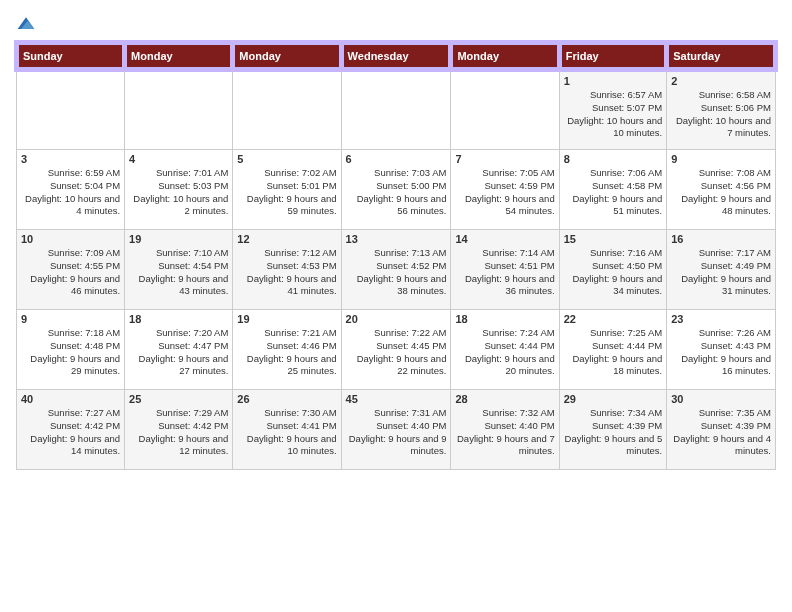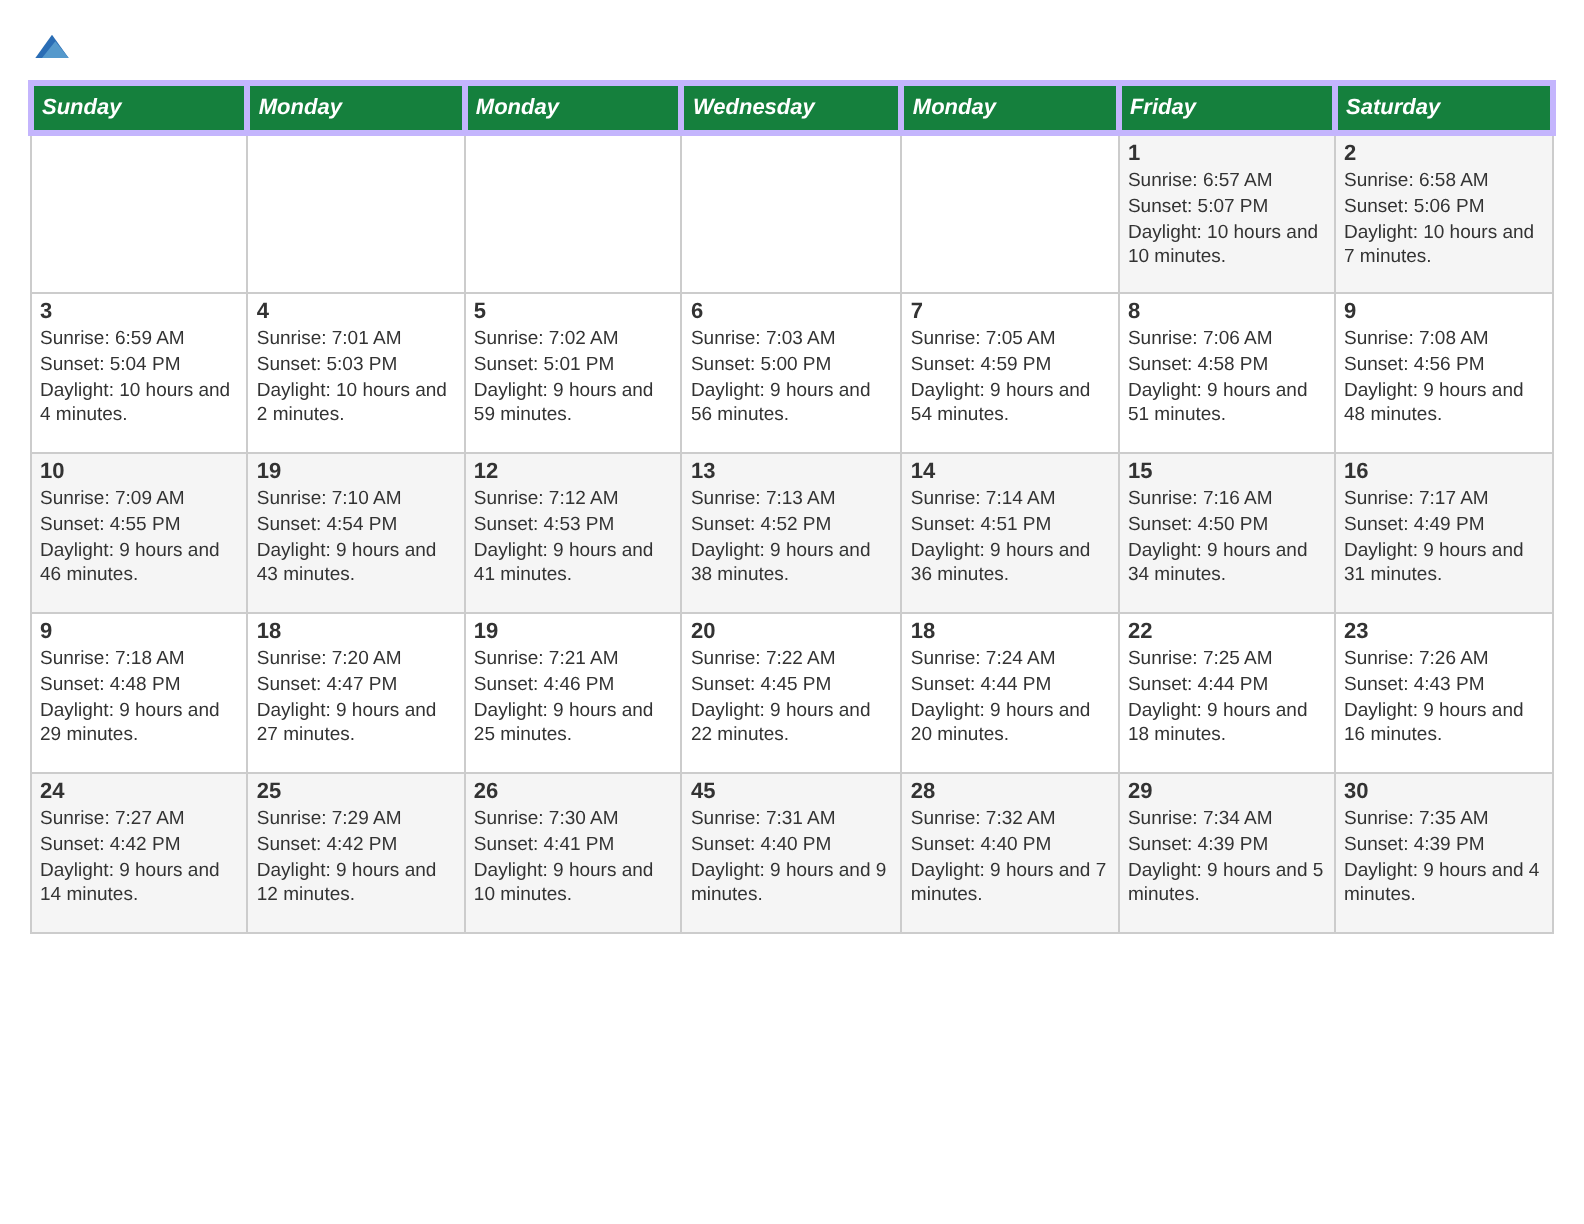--- a/index.html
+++ b/index.html
@@ -52,28 +52,27 @@
       font-size: 14px;
       color: #555;
       margin-top: 2px;
     }
     .calendar {
       width: 100%;
       border-collapse: collapse;
       font-size: 10px;
     }
     .calendar th {
-      background: #15803d;
+      background: #7f1d1d;
       color: #fff;
       padding: 5px 4px;
       text-align: left;
       font-size: 11px;
       font-weight: bold;
-      border: 3px solid #c4b5fd;
-      font-style: italic;
+      border: 5px solid #c4b5fd;
     }
     .calendar td {
       border: 1px solid #ccc;
       vertical-align: top;
       padding: 3px 4px;
       width: 113px;
       height: 80px;
       background: #fff;
     }
     .calendar tr:nth-child(odd) td {
@@ -85,20 +84,21 @@
     .day-number {
       font-weight: bold;
       font-size: 11px;
       margin-bottom: 2px;
       color: #333;
     }
     .day-info {
       font-size: 9.5px;
       color: #333;
       line-height: 1.35;
+      text-align: right;
     }
     .empty-cell {
       background: #fff !important;
     }
   </style>
 </head>
 <body>
 
 <div class="container">
   <div class="header">
@@ -233,21 +233,21 @@
             <div class="day-number">22</div>
             <div class="day-info">Sunrise: 7:25 AM<br>Sunset: 4:44 PM<br>Daylight: 9 hours and 18 minutes.</div>
           </td>
           <td>
             <div class="day-number">23</div>
             <div class="day-info">Sunrise: 7:26 AM<br>Sunset: 4:43 PM<br>Daylight: 9 hours and 16 minutes.</div>
           </td>
         </tr>
         <tr>
           <td>
-            <div class="day-number">24</div>
+            <div class="day-number">40</div>
             <div class="day-info">Sunrise: 7:27 AM<br>Sunset: 4:42 PM<br>Daylight: 9 hours and 14 minutes.</div>
           </td>
           <td>
             <div class="day-number">25</div>
             <div class="day-info">Sunrise: 7:29 AM<br>Sunset: 4:42 PM<br>Daylight: 9 hours and 12 minutes.</div>
           </td>
           <td>
             <div class="day-number">26</div>
             <div class="day-info">Sunrise: 7:30 AM<br>Sunset: 4:41 PM<br>Daylight: 9 hours and 10 minutes.</div>
           </td>

